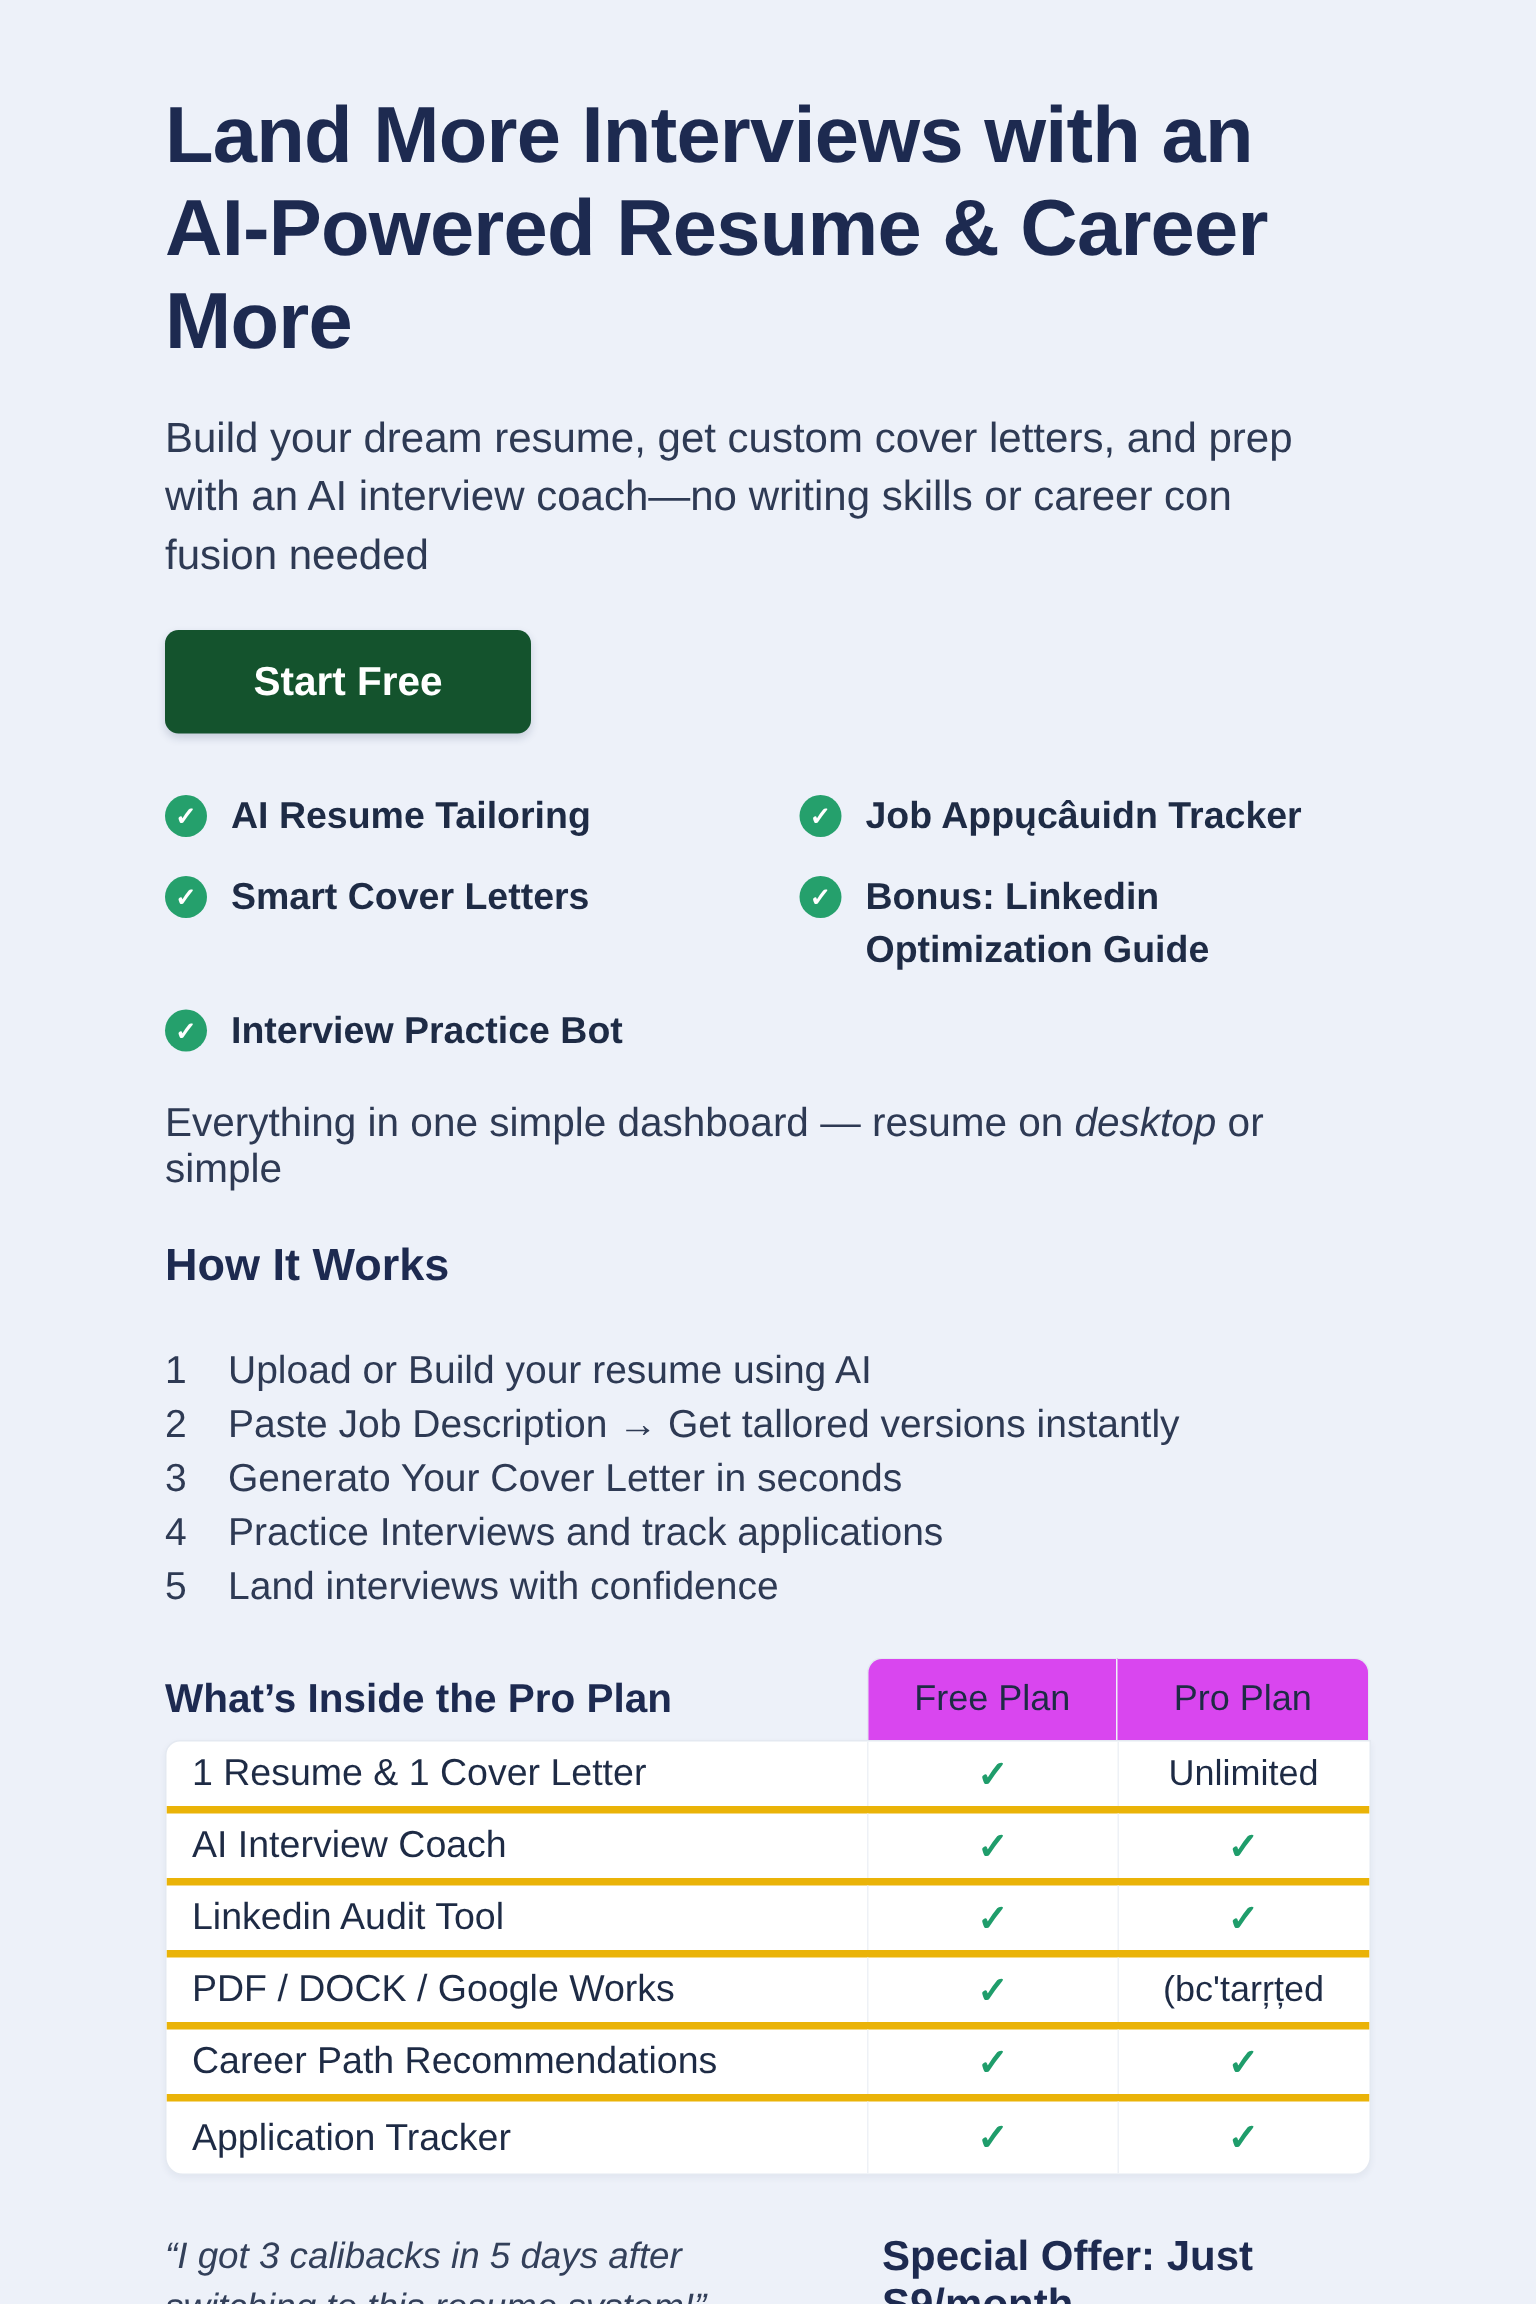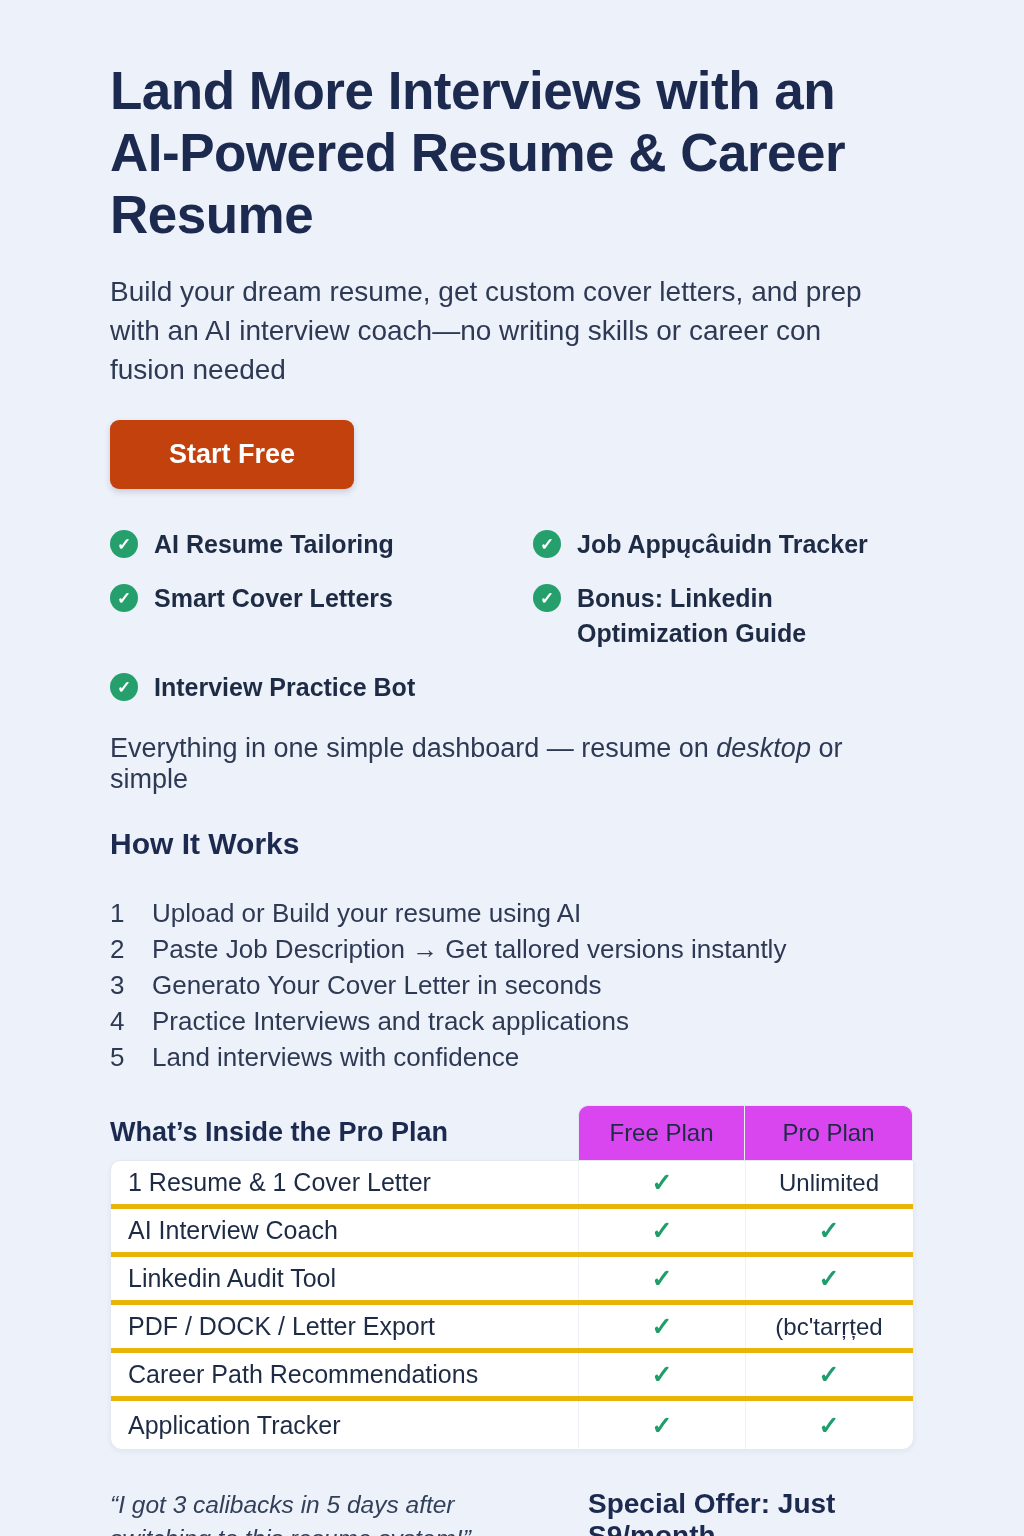--- a/index.html
+++ b/index.html
@@ -25,21 +25,21 @@
     margin-bottom: 26px;
   }
   .subtitle {
     font-size: 28px;
     line-height: 39px;
     color: #2e3a54;
     margin-bottom: 31px;
   }
   .btn {
     display: inline-block;
-    background: #c2410c;
+    background: #14532d;
     color: #ffffff;
     font-weight: 700;
     border: none;
     border-radius: 9px;
     cursor: pointer;
     box-shadow: 0 3px 6px rgba(30,50,90,0.18);
     font-family: "Liberation Sans", sans-serif;
   }
   .btn-start {
     font-size: 27px;
@@ -194,21 +194,21 @@
 </style>
 </head>
 <body>
 
 <div class="container">
 
   
   <div class="h1">
     <div>Land More Interviews with an</div>
     <div>AI-Powered Resume &amp; Career</div>
-    <div>Resume</div>
+    <div>More</div>
   </div>
   <div class="subtitle">
     <div>Build your dream resume, get custom cover letters, and prep</div>
     <div>with an AI interview coach—no writing skills or career con</div>
     <div>fusion needed</div>
   </div>
   <button class="btn btn-start">Start Free</button>
 
   
   <div class="features">
@@ -303,21 +303,21 @@
       <div class="trow">
         <div class="tlabel">Linkedin Audit Tool</div>
         <div class="tcell">
             <span class="check">✓</span>
           </div>
         <div class="tcell">
             <span class="check">✓</span>
           </div>
       </div>
       <div class="trow">
-        <div class="tlabel">PDF / DOCK / Letter Export</div>
+        <div class="tlabel">PDF / DOCK / Google Works</div>
         <div class="tcell">
             <span class="check">✓</span>
           </div>
         <div class="tcell">(bc'tarŗțed</div>
       </div>
       <div class="trow">
         <div class="tlabel">Career Path Recommendations</div>
         <div class="tcell">
             <span class="check">✓</span>
           </div>

